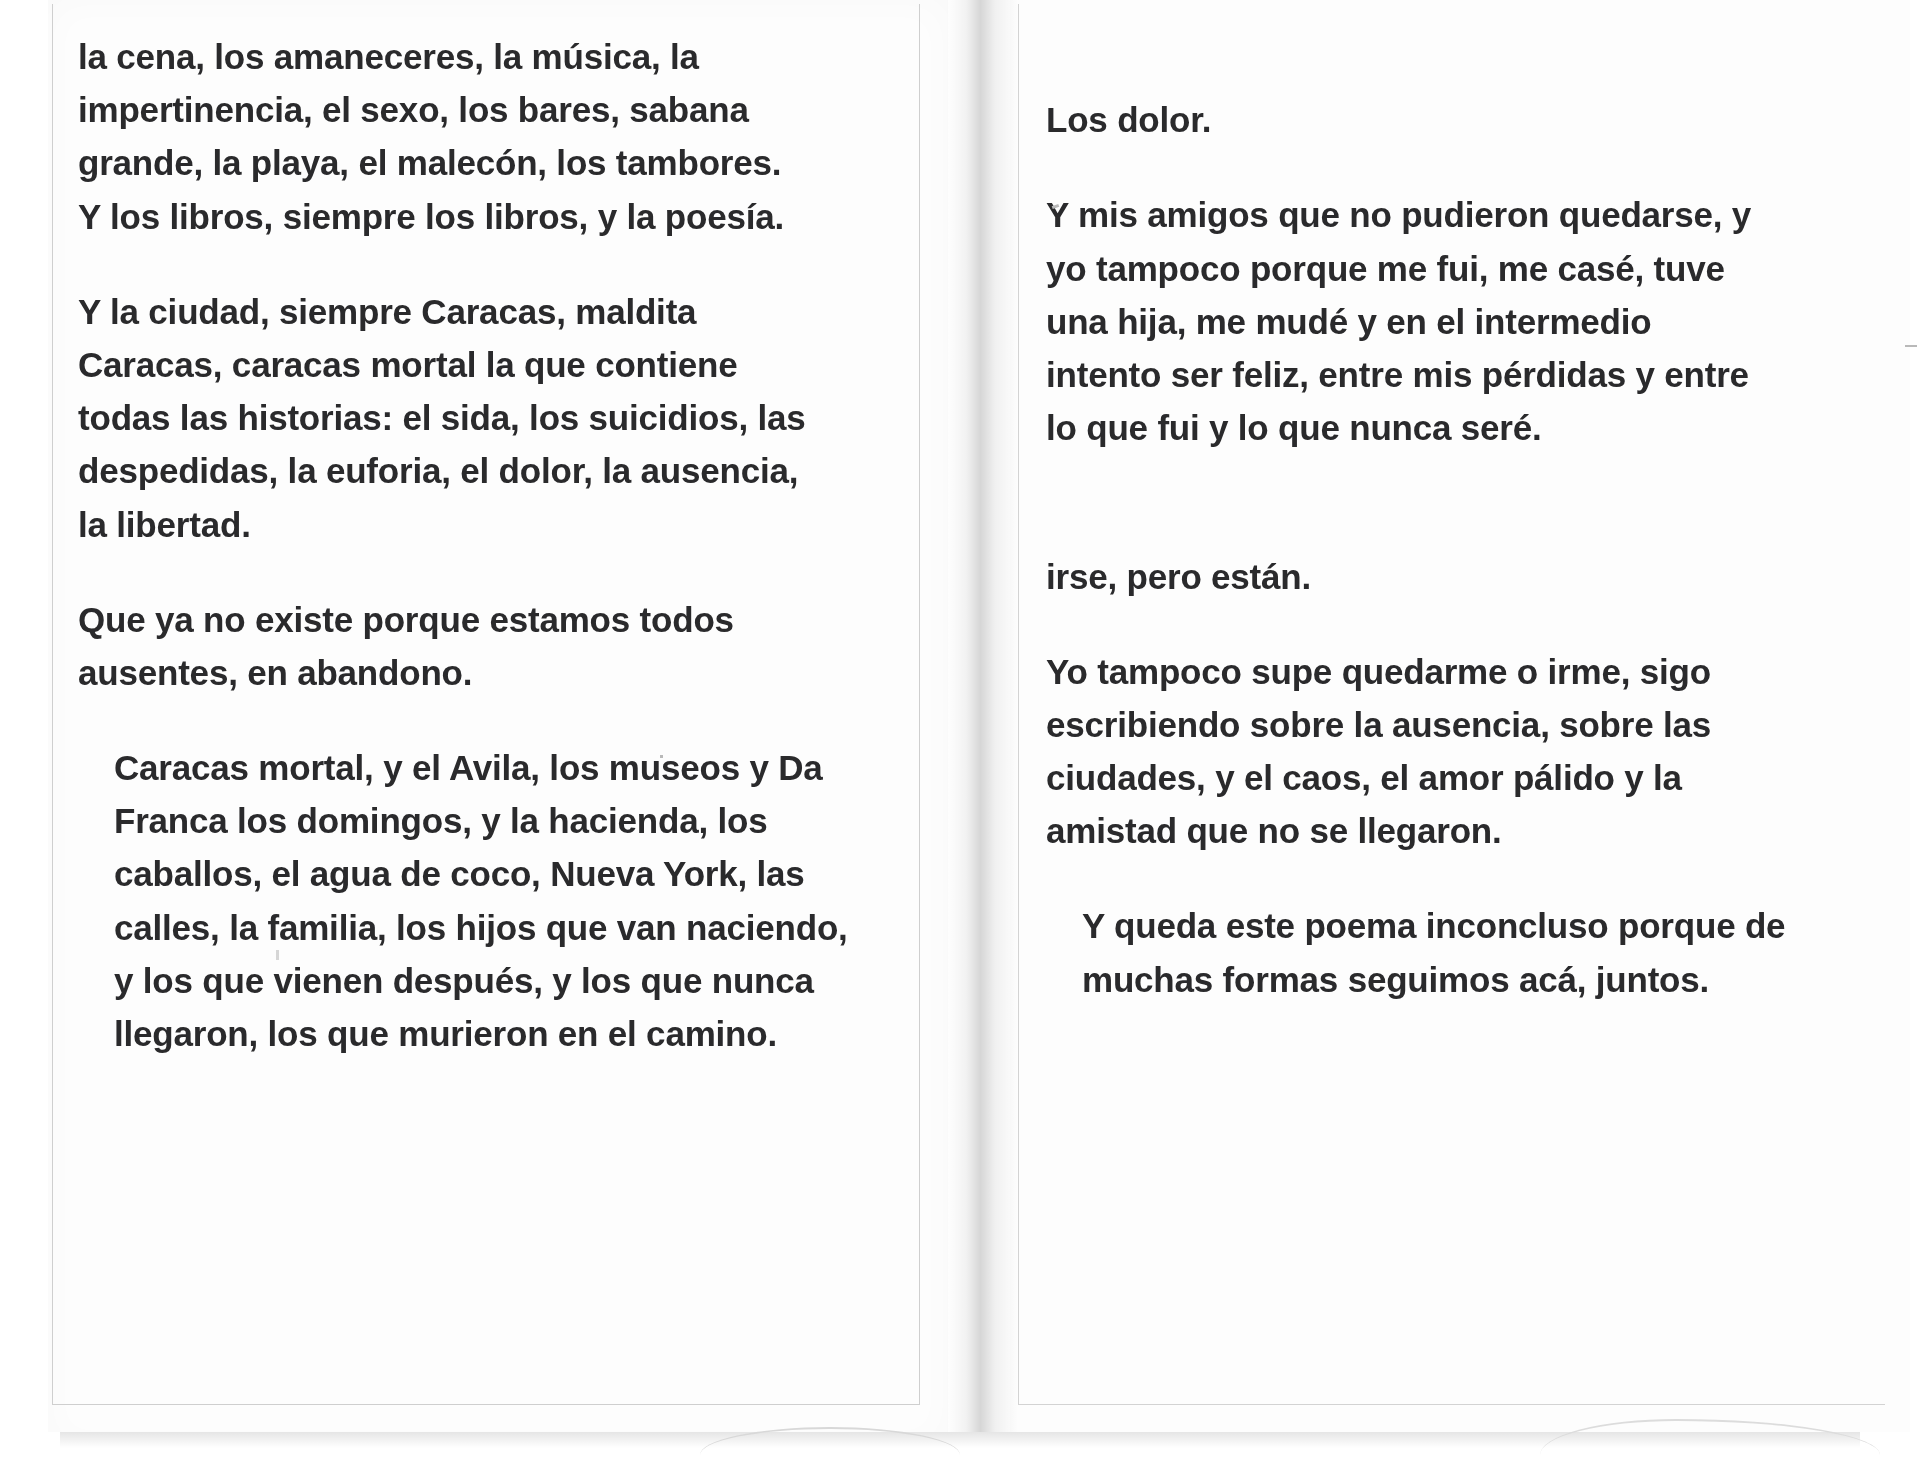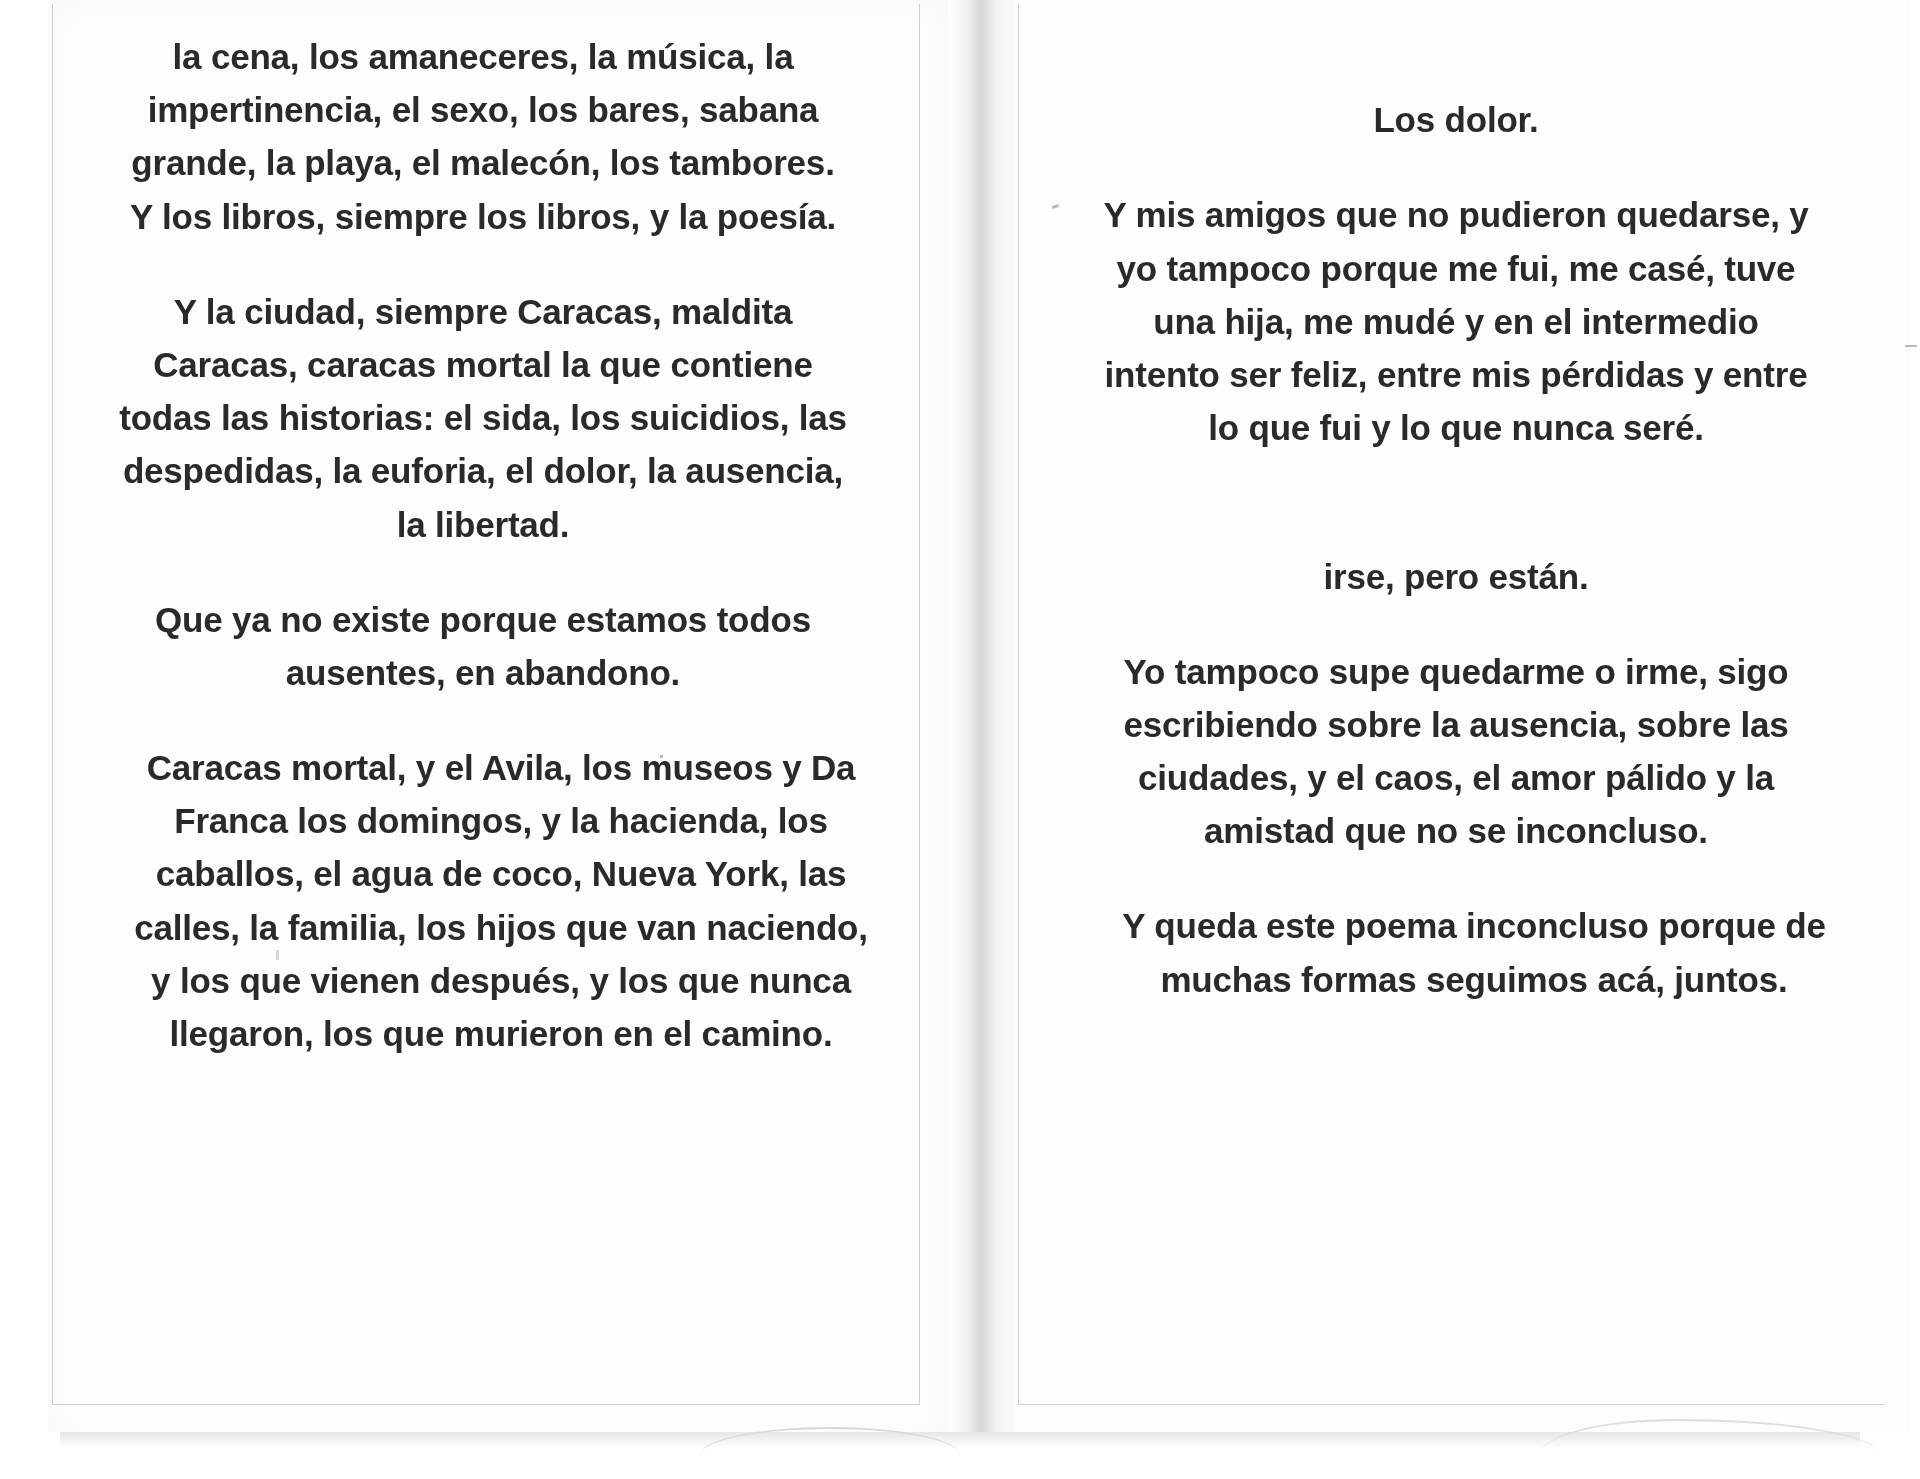--- a/index.html
+++ b/index.html
@@ -12,21 +12,20 @@
     height: 1479px;
     font-family: "Liberation Sans", sans-serif;
     overflow: hidden;
   }
 
   .scan {
     position: relative;
     width: 1920px;
     height: 1479px;
     background: #ffffff;
-    text-align: center;
   }
 
   
   .page-bg-left {
     position: absolute;
     left: 48px;
     top: 0px;
     width: 900px;
     height: 1448px;
     background: #fdfdfd;
@@ -212,21 +211,21 @@
 
     <p class="stanza">
       <br>
       <span class="line">irse, pero están.</span>
     </p>
 
     <p class="stanza">
       <span class="line">Yo tampoco supe quedarme o irme, sigo</span><br>
       <span class="line">escribiendo sobre la ausencia, sobre las</span><br>
       <span class="line">ciudades, y el caos, el amor pálido y la</span><br>
-      <span class="line">amistad que no se inconcluso.</span>
+      <span class="line">amistad que no se llegaron.</span>
     </p>
 
     <p class="stanza">
       <span class="line">Y queda este poema inconcluso porque de</span><br>
       <span class="line">muchas formas seguimos acá, juntos.</span>
     </p>
 
   </div>
 
   <span class="speck s1"></span>

